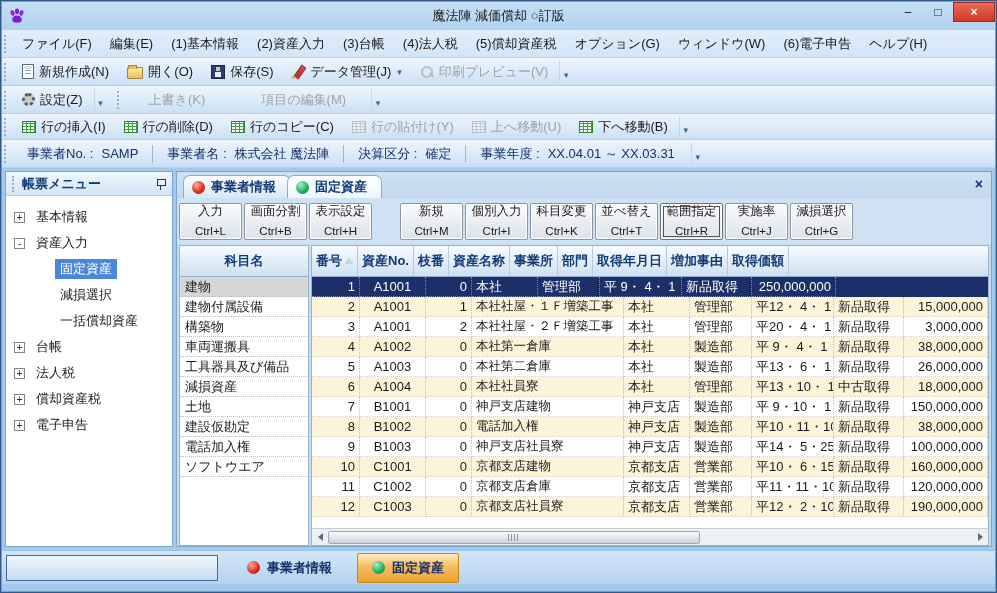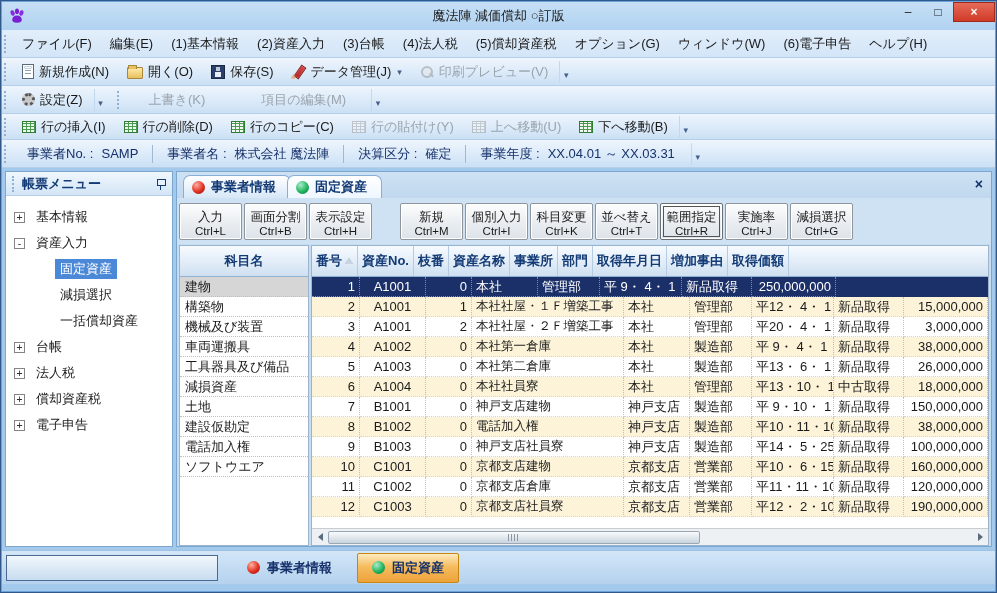--- a/index.html
+++ b/index.html
@@ -83,21 +83,21 @@
 
   .tabbar { height:26px; background:linear-gradient(#cfe2f4,#c0d7ee); display:flex; align-items:flex-end; padding-left:6px; position:relative; }
   .tab { display:flex; align-items:center; gap:6px; padding:3px 14px 3px 8px; border:1px solid #87aed6; border-bottom:none; border-radius:7px 7px 0 0; background:linear-gradient(#fff,#d7e7f7); color:#123a75; font-weight:bold; margin-right:-4px; cursor:default; height:23px; }
   .tab.active { background:linear-gradient(#ffffff,#eef6ff); z-index:2; }
   .ball { width:13px; height:13px; border-radius:50%; flex:0 0 13px; }
   .ball.red { background:radial-gradient(circle at 35% 30%, #ffb0a0, #e03020 55%, #8a0f05); }
   .ball.green { background:radial-gradient(circle at 35% 30%, #aaeccb, #22b55f 55%, #0a6e35); }
   .tab-close { position:absolute; right:8px; top:4px; color:#16316b; font-weight:bold; font-size:14px; cursor:default; }
 
   .actionbar { height:46px; display:flex; align-items:center; gap:2px; padding:3px 2px; background:#cfe2f4; }
-  .action-button { width:63px; height:37px; border:1px solid #8e959c; border-radius:2px; background:linear-gradient(#fdfdfd,#e9edf1 55%,#dde3e9); box-shadow:inset 0 0 0 1px #fff; display:flex; flex-direction:column; align-items:center; justify-content:flex-end; line-height:1.2; font-size:12.5px; cursor:default; }
+  .action-button { width:63px; height:37px; border:1px solid #8e959c; border-radius:2px; background:linear-gradient(#fdfdfd,#e9edf1 55%,#dde3e9); box-shadow:inset 0 0 0 1px #fff; display:flex; flex-direction:column; align-items:center; justify-content:space-between; line-height:1.2; font-size:12.5px; cursor:default; }
   .action-button.gap-left { margin-left:26px; }
   .action-button.focused { outline:1px solid #555; outline-offset:-4px; border-color:#6a7076; }
   .a-short { font-size:11.5px; }
 
   
   .table-region { flex:1; display:flex; gap:2px; padding:1px 2px 0 2px; overflow:hidden; }
   .accounts-panel { width:130px; background:#fff; border:1px solid #9ab4d0; display:flex; flex-direction:column; }
   .panel-header, .grid-headrow { height:31px; background:linear-gradient(#f7fbff,#cfe0f1); border-bottom:1px solid #8fb0d3; color:#123a75; font-weight:bold; display:flex; align-items:center; }
   .panel-header { justify-content:center; }
   .account-item { height:20px; display:flex; align-items:center; padding:0 5px; border-bottom:1px dotted #bfbfbf; cursor:default; }
@@ -464,28 +464,28 @@
         <div class="accounts-panel">
           <div class="panel-header">
             <span>科目名</span>
           </div>
           <div>
 
               <div class="account-item selected">
                 <span>建物</span>
               </div>
 
+              <div class="account-item">
+                <span>建物付属設備</span>
+              </div>
 
               <div class="account-item">
                 <span>構築物</span>
               </div>
 
-              <div class="account-item">
-                <span>機械及び装置</span>
-              </div>
 
               <div class="account-item">
                 <span>車両運搬具</span>
               </div>
 
               <div class="account-item">
                 <span>工具器具及び備品</span>
               </div>
 
               <div class="account-item">

